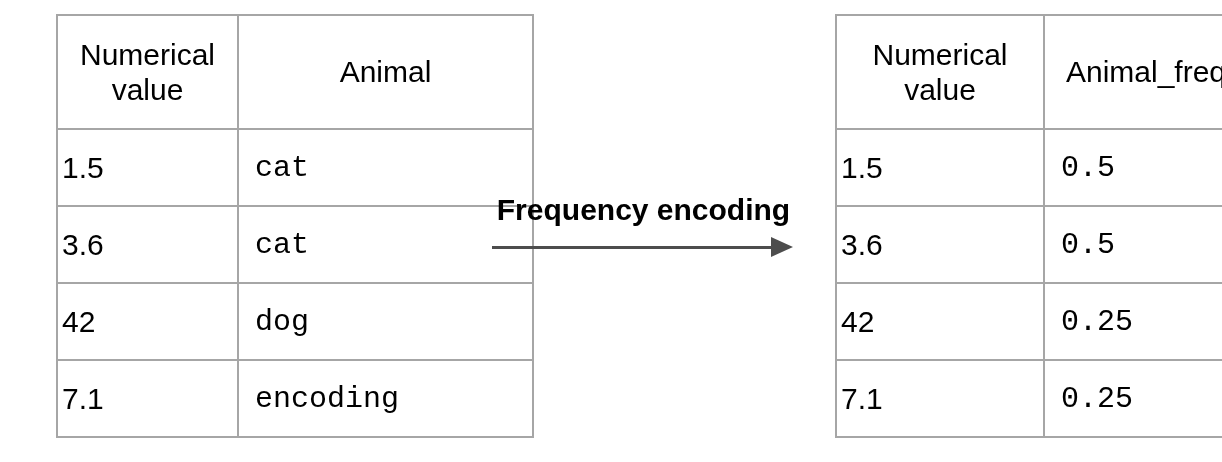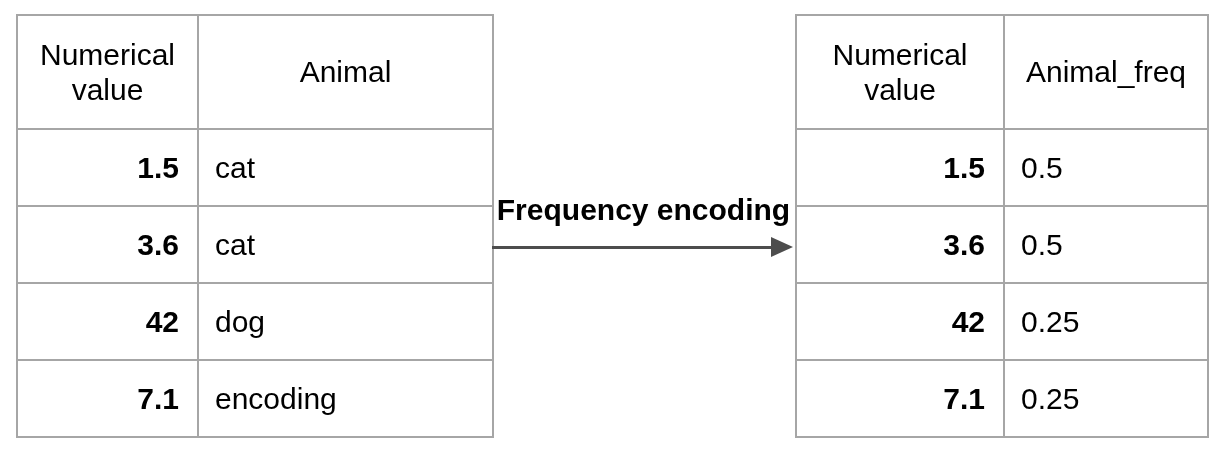--- a/index.html
+++ b/index.html
@@ -11,35 +11,36 @@
     position: relative;
     overflow: hidden;
   }
   .diagram { position: absolute; inset: 0; }
 
   table.data-table {
     position: absolute;
     border-collapse: collapse;
     table-layout: fixed;
     background: #ffffff;
+    margin-left: 40px;
   }
   .data-table th, .data-table td {
     border: 2px solid #a6a6a6;
     font-size: 30px;
     font-weight: normal;
     vertical-align: middle;
     overflow: hidden;
   }
   .data-table th {
     text-align: center;
     line-height: 1.17;
     padding: 0 10px;
   }
-  .data-table td.cell-num { text-align: right; padding: 0 18px; font-weight: bold; }
-  .data-table td.cell-txt { text-align: left; padding-left: 16px; padding-right: 0; }
+  .data-table td.cell-num { text-align: left; padding: 0 4px; }
+  .data-table td.cell-txt { text-align: left; padding-left: 16px; padding-right: 0; font-family: Liberation Mono, monospace; }
   .data-table tr.header-row { height: 114px; }
   .data-table tr.data-row { height: 77px; }
 
   #left-table  { left: 16px;  top: 14px; width: 476px; }
   #right-table { left: 795px; top: 14px; width: 412px; }
 
   .arrow-zone { position: absolute; left: 492px; top: 0; width: 303px; height: 462px; border-radius: 30px; }
   .arrow-label {
     position: absolute;
     left: 0; right: 0;

